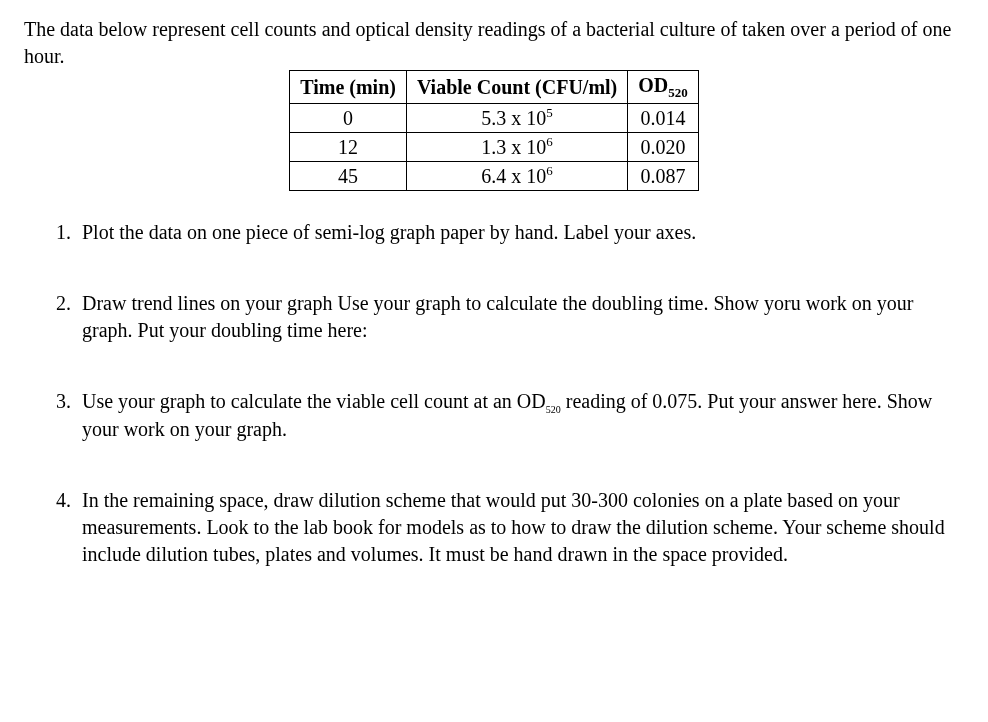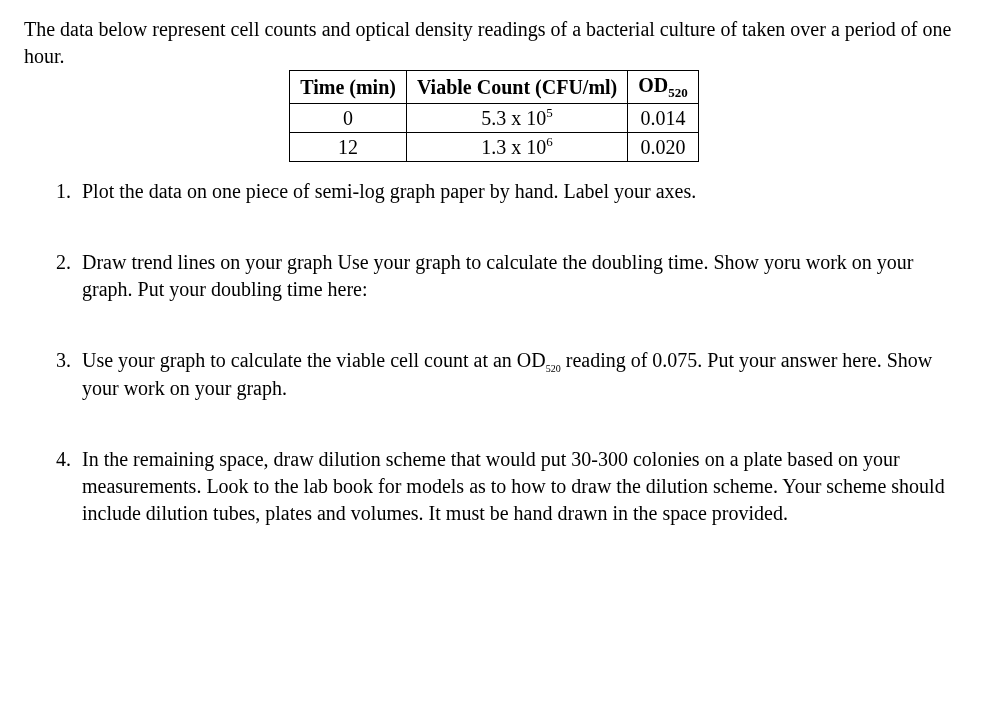--- a/index.html
+++ b/index.html
@@ -11,21 +11,21 @@
     padding: 16px 24px;
     width: 988px;
     box-sizing: border-box;
     line-height: 1.35;
   }
   .intro {
     margin-bottom: 0;
   }
   table {
     border-collapse: collapse;
-    margin: 0 auto 16px auto;
+    margin: 0 auto 28px auto;
   }
   th, td {
     border: 1px solid #000;
     padding: 1px 10px;
     text-align: center;
     font-size: 20px;
     line-height: 1.3;
   }
   th {
     font-weight: bold;
@@ -68,20 +68,25 @@
     <tr>
       <td>0</td>
       <td><span>5.3 x 10</span><span class="sup">5</span></td>
       <td>0.014</td>
     </tr>
     <tr>
       <td>12</td>
       <td><span>1.3 x 10</span><span class="sup">6</span></td>
       <td>0.020</td>
     </tr>
+    <tr>
+      <td>45</td>
+      <td><span>6.4 x 10</span><span class="sup">6</span></td>
+      <td>0.087</td>
+    </tr>
   </tbody>
 </table>
 
 <ol class="questions">
   <li>Plot the data on one piece of semi-log graph paper by hand. Label your axes.</li>
   <li>Draw trend lines on your graph Use your graph to calculate the doubling time. Show yoru work on your graph. Put your doubling time here:</li>
   <li>
     <span>Use your graph to calculate the viable cell count at an OD</span><span class="sub520">520</span><span> reading of 0.075. Put your answer here. Show your work on your graph.</span>
   </li>
   <li>In the remaining space, draw dilution scheme that would put 30-300 colonies on a plate based on your measurements. Look to the lab book for models as to how to draw the dilution scheme. Your scheme should include dilution tubes, plates and volumes. It must be hand drawn in the space provided.</li>

